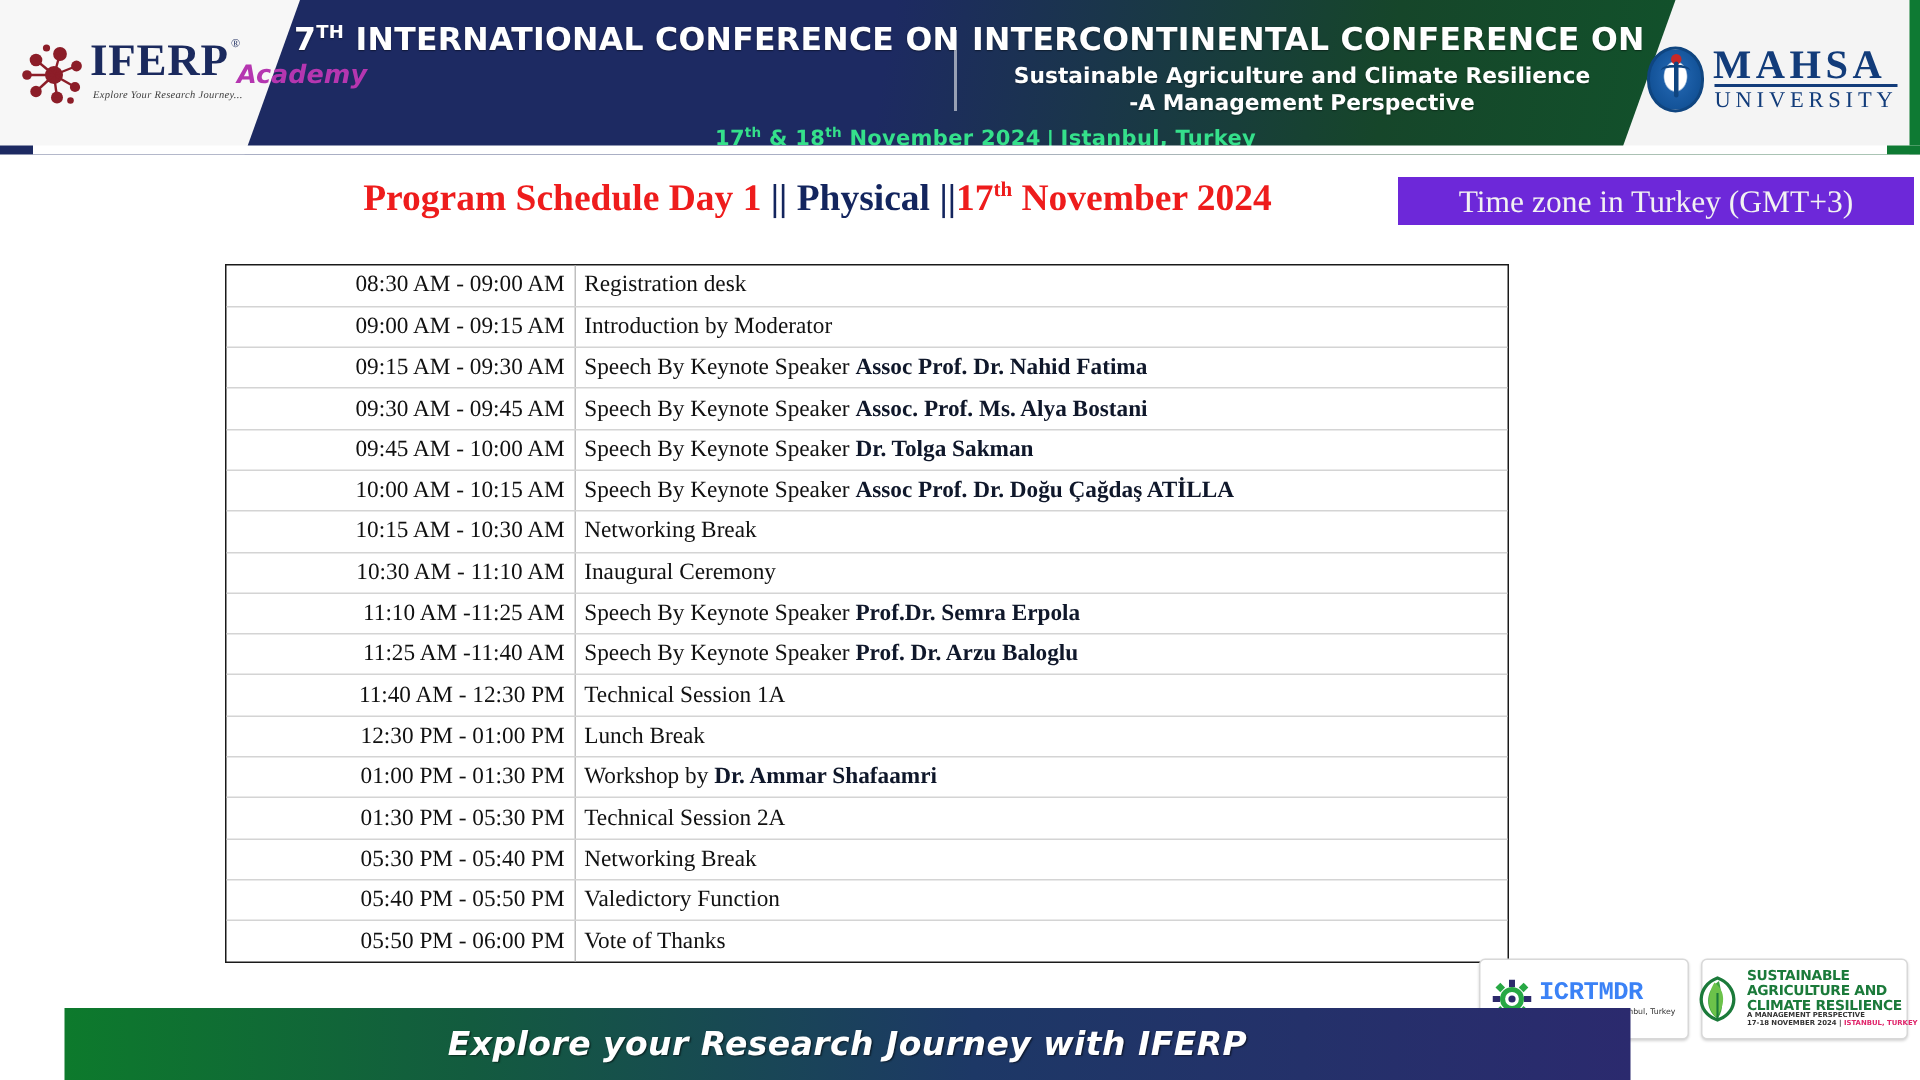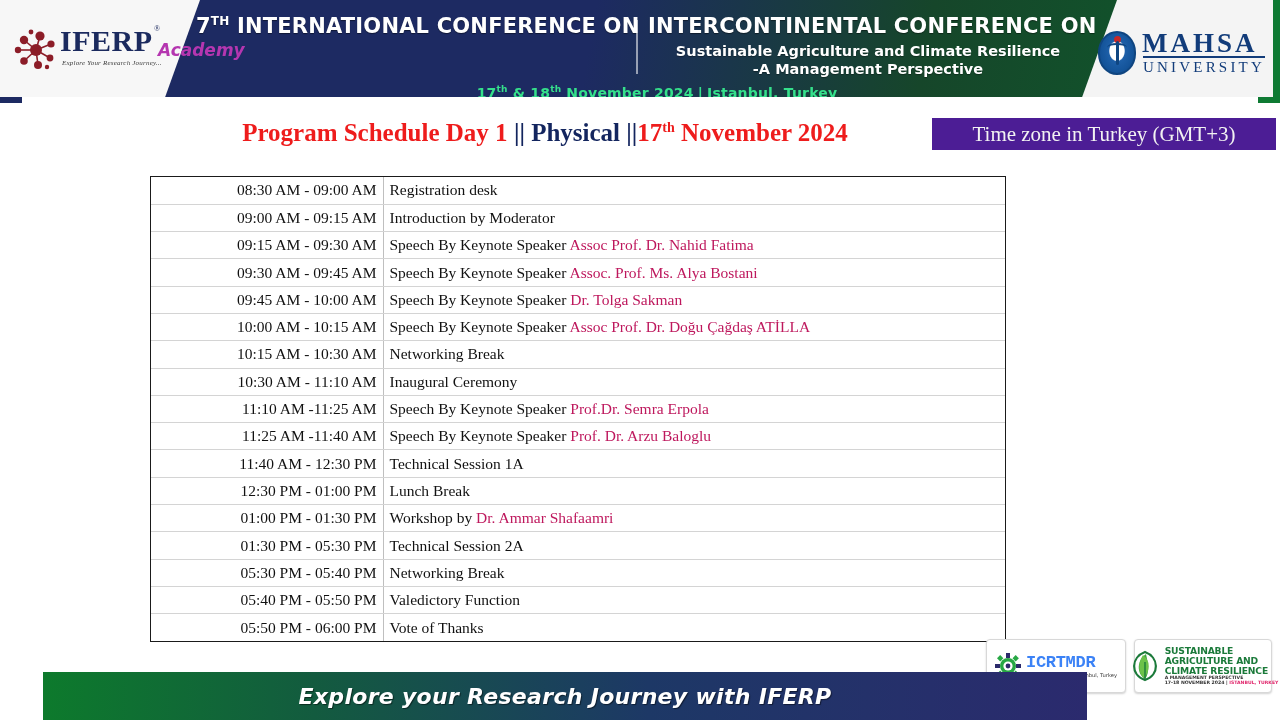--- a/index.html
+++ b/index.html
@@ -126,21 +126,21 @@
     text-align:center;
     font-family:"Liberation Serif", serif; font-weight:700;
     font-size:25px; line-height:1.1; white-space:nowrap;
   }
   .title-line .red { color:#ee1c1c; }
   .title-line .navy { color:#13255e; }
   .title-line sup { font-size:14px; }
 
   .tz-badge {
     position:absolute; left:932px; top:118px; width:344px; height:32px;
-    background:#4c1d95;
+    background:#6d28d9;
     display:flex; align-items:center; justify-content:center;
     color:#f2f2f2; font-family:"Liberation Serif", serif; font-size:21px;
     white-space:nowrap;
   }
 
   
   .sched-wrap {
     position:absolute; left:150px; top:176px; width:856px;
     border:1.6px solid #1a1a1a;
     background:#fff;
@@ -151,21 +151,21 @@
     font-family:"Liberation Serif", serif; font-size:15.5px; color:#111;
     border-bottom:1px solid #d4d4d4;
     vertical-align:middle; white-space:nowrap; overflow:hidden;
   }
   table.sched tr:last-child td { border-bottom:none; }
   td.col-time {
     width:232px; text-align:right; padding-right:9px;
     border-right:1px solid #bfbfbf;
   }
   td.col-act { text-align:left; padding-left:9px; }
-  .spk { color:#be185d; font-weight:400; }
+  .spk { color:#0f172a; font-weight:700; }
 
   
   .footer {
     position:absolute; left:0; bottom:0; width:1044px; height:48px;
     background:linear-gradient(90deg, #0d7a2c 0%, #135b3f 26%, #1d3866 58%, #2b2a6e 100%);
     display:flex; align-items:center; justify-content:center;margin-left:43px;
   }
   .footer-text {
     font-family:"DejaVu Sans", sans-serif; font-style:italic; font-weight:700;
     font-size:22px; color:#ffffff; letter-spacing:0.3px;

